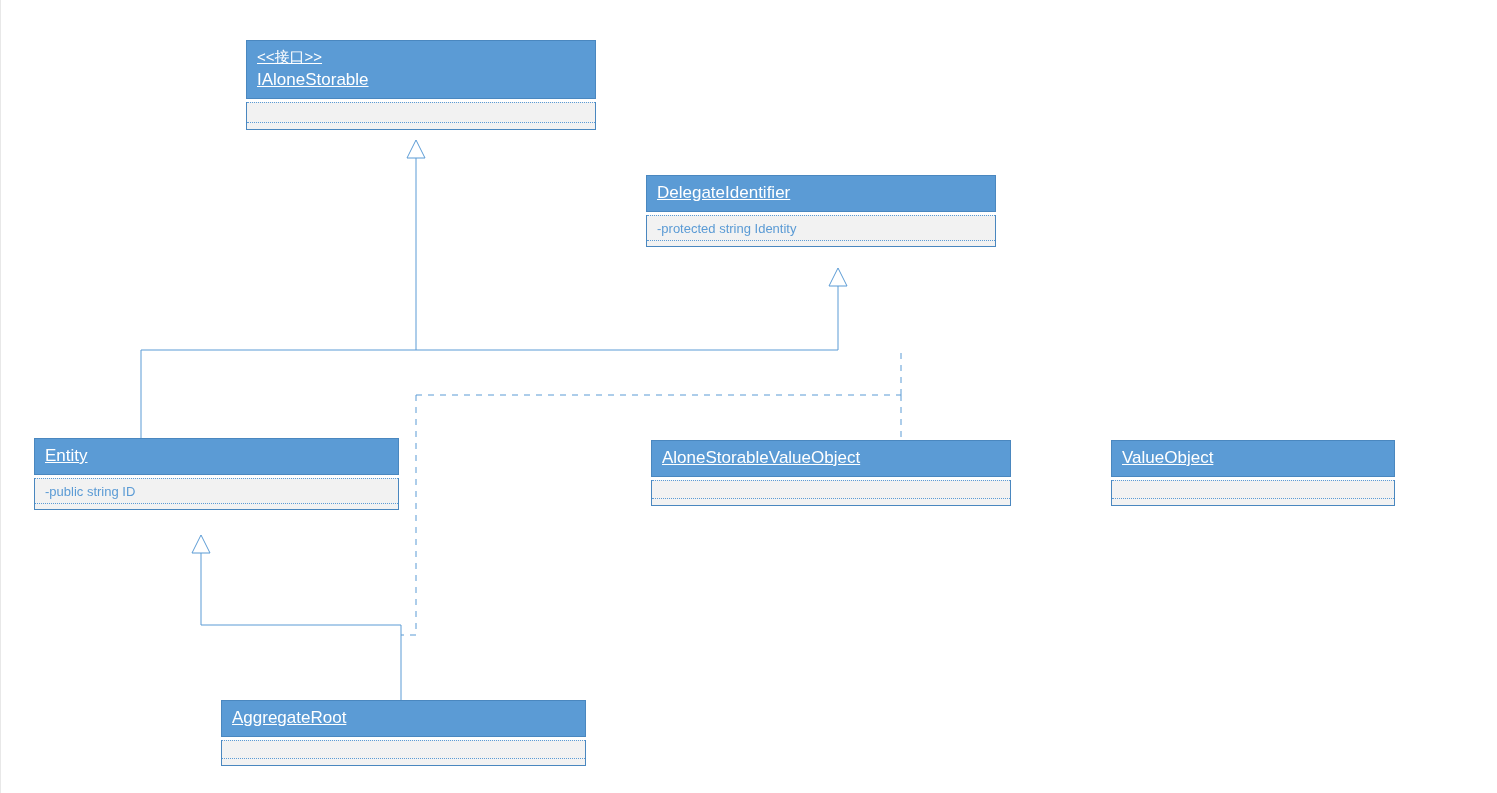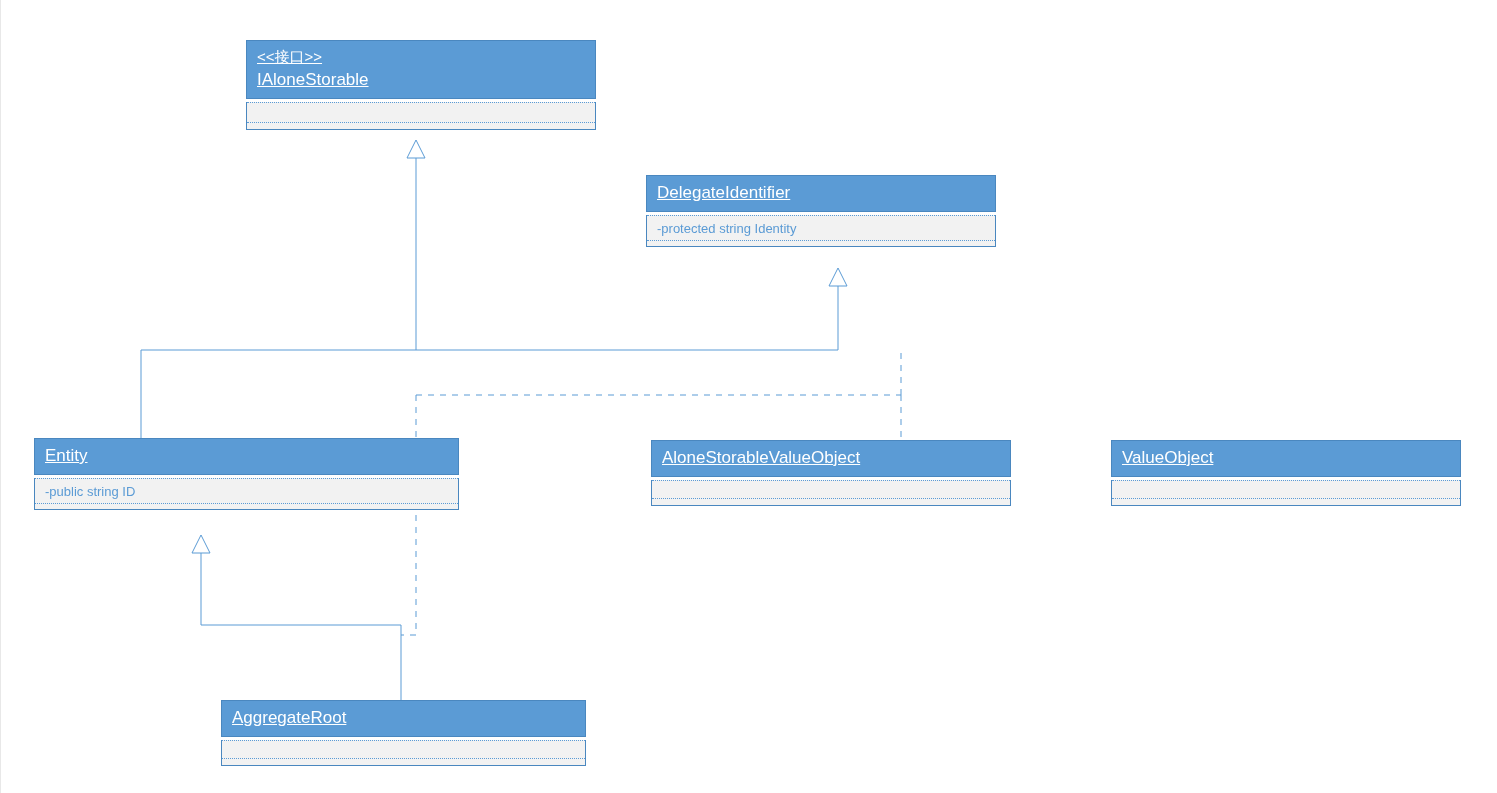--- a/index.html
+++ b/index.html
@@ -115,21 +115,21 @@
       <span>DelegateIdentifier</span>
     </div>
     <div class="class-body">
       <div class="hr" style="margin-top:3px;"></div>
       <div class="row">-protected string Identity</div>
       <div class="hr"></div>
       <div style="height:4px;"></div>
     </div>
   </div>
 
-  <div class="class-box" style="left:33px; top:438px; width:425px;">
+  <div class="class-box" style="left:33px; top:438px; width:365px;">
     <div class="class-header">
       <span>Entity</span>
     </div>
     <div class="class-body">
       <div class="hr" style="margin-top:3px;"></div>
       <div class="row">-public string ID</div>
       <div class="hr"></div>
       <div style="height:4px;"></div>
     </div>
   </div>
@@ -137,21 +137,21 @@
   <div class="class-box" style="left:650px; top:440px; width:360px;">
     <div class="class-header">
       <span>AloneStorableValueObject</span>
     </div>
     <div class="class-body" style="height:26px;">
       <div class="hr" style="margin-top:3px;"></div>
       <div class="hr" style="margin-top:16px;"></div>
     </div>
   </div>
 
-  <div class="class-box" style="left:1110px; top:440px; width:350px;">
+  <div class="class-box" style="left:1110px; top:440px; width:284px;">
     <div class="class-header">
       <span>ValueObject</span>
     </div>
     <div class="class-body" style="height:26px;">
       <div class="hr" style="margin-top:3px;"></div>
       <div class="hr" style="margin-top:16px;"></div>
     </div>
   </div>
 
   <div class="class-box" style="left:220px; top:700px; width:365px;">

